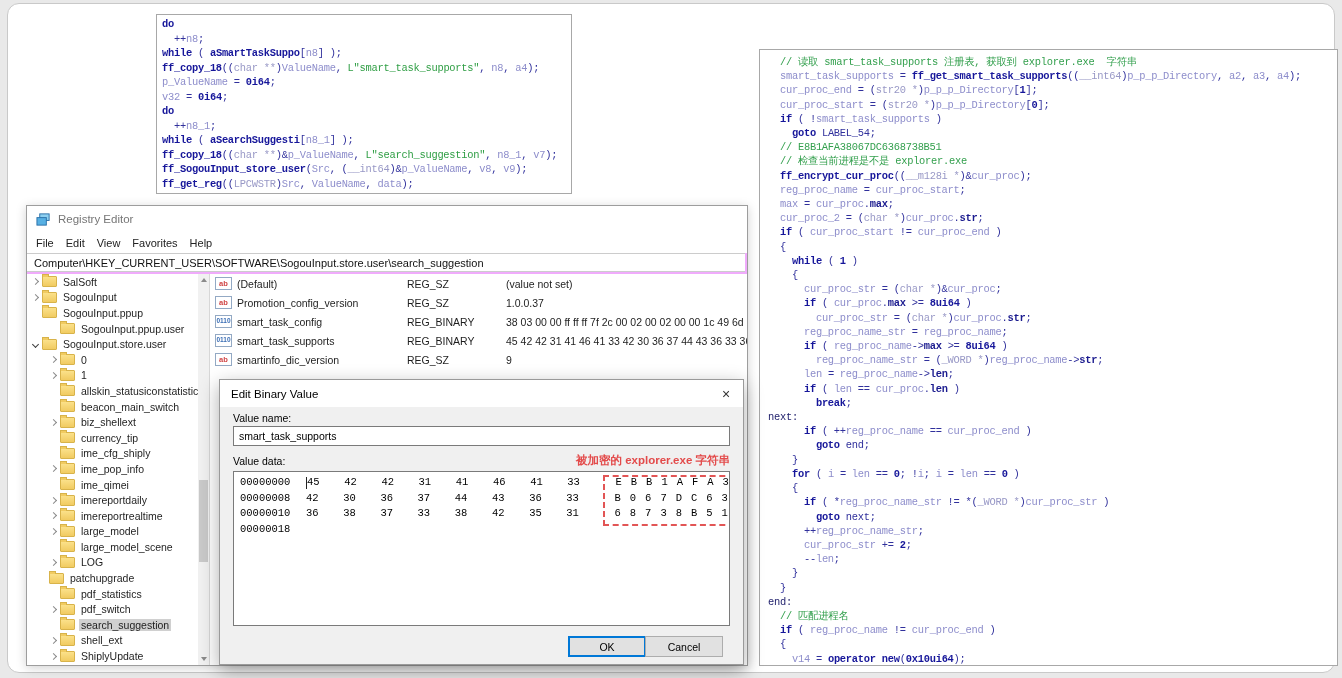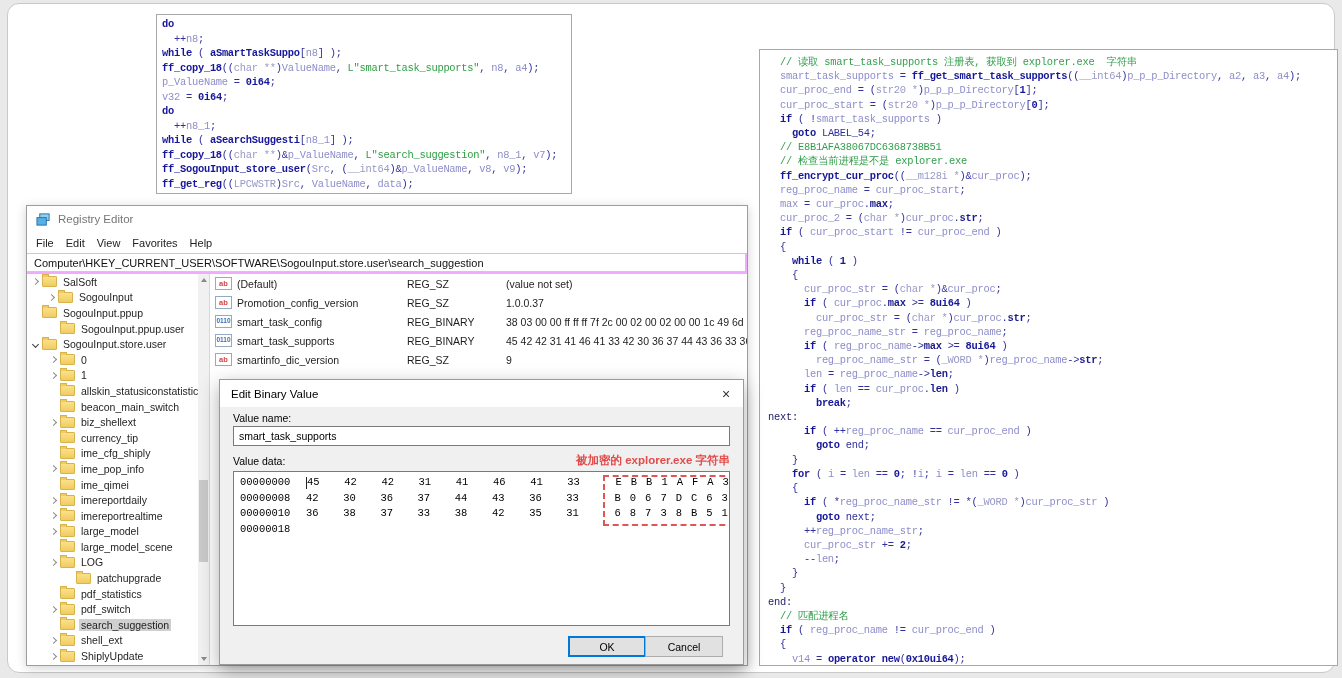--- a/index.html
+++ b/index.html
@@ -141,21 +141,21 @@
       </div>
     <input class="re-address" readonly="" value="Computer\HKEY_CURRENT_USER\SOFTWARE\SogouInput.store.user\search_suggestion" style="">
     <div class="re-body">
       <div class="re-tree">
         <div id="tree-items">
             <div class="titem" style="padding-left: 2px;">
               <span class="arrow c"></span>
               <span class="folder"></span>
               <span class="tlabel">SalSoft</span>
             </div>
-            <div class="titem" style="padding-left: 18px;">
+            <div class="titem" style="padding-left: 2px;">
               <span class="arrow c"></span>
               <span class="folder"></span>
               <span class="tlabel">SogouInput</span>
             </div>
             <div class="titem" style="padding-left: 2px;">
               <span class="arrow"></span>
               <span class="folder"></span>
               <span class="tlabel">SogouInput.ppup</span>
             </div>
             <div class="titem" style="padding-left: 20px;">
@@ -231,21 +231,21 @@
             <div class="titem" style="padding-left: 20px;">
               <span class="arrow"></span>
               <span class="folder"></span>
               <span class="tlabel">large_model_scene</span>
             </div>
             <div class="titem" style="padding-left: 20px;">
               <span class="arrow c"></span>
               <span class="folder"></span>
               <span class="tlabel">LOG</span>
             </div>
-            <div class="titem" style="padding-left: 36px; text-align: center;">
+            <div class="titem" style="padding-left: 9px; text-align: center;">
               <span class="arrow"></span>
               <span class="folder"></span>
               <span class="tlabel">patchupgrade</span>
             </div>
             <div class="titem" style="padding-left: 20px;">
               <span class="arrow"></span>
               <span class="folder"></span>
               <span class="tlabel">pdf_statistics</span>
             </div>
             <div class="titem" style="padding-left: 20px;">

